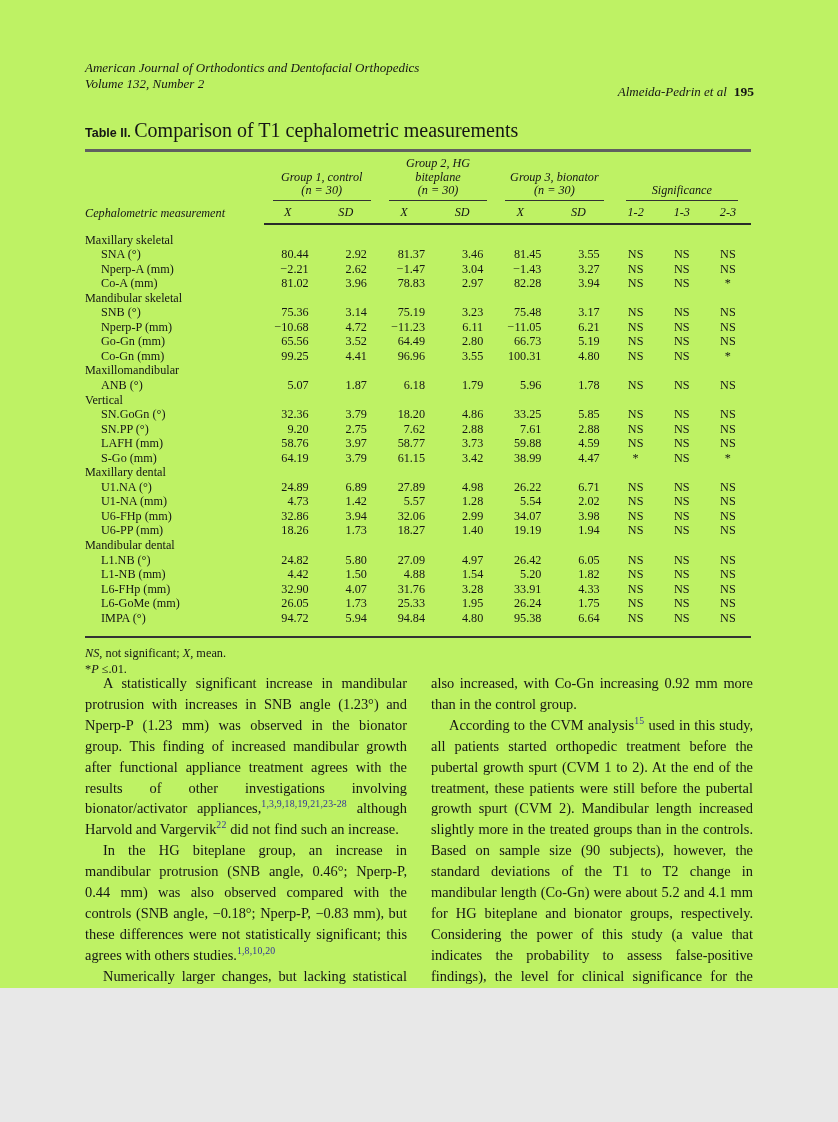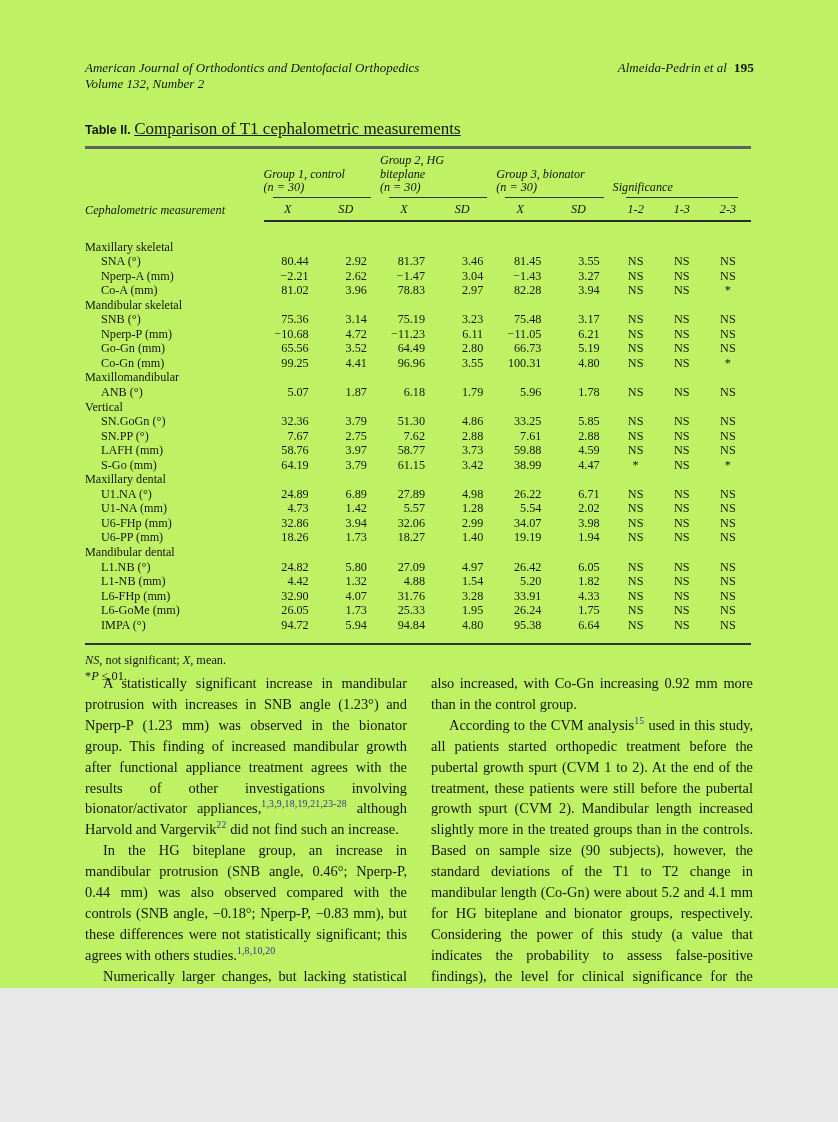--- a/index.html
+++ b/index.html
@@ -9,50 +9,50 @@
     font-family:"Liberation Serif", serif;
     overflow:hidden;
   }
   
   .pg-header {
     position:absolute; left:85px; right:84px; top:60px;
     display:flex; justify-content:space-between; align-items:flex-start;
     font-size:13px; line-height:16px;
   }
   .journal-id { font-style:italic; }
-  .author-head { font-style:italic; white-space:nowrap; }
+  .author-head { font-style:italic; white-space:nowrap;margin-top:24px; }
   .pageno { font-style:normal; font-weight:bold; font-size:13.5px; margin-left:7px; }
 
   
   .table-block { position:absolute; left:85px; top:119px; width:666px; }
   .table-title { font-size:14.5px; margin-bottom:7px; }
   .table-label { font-family:"Liberation Sans", sans-serif; font-weight:bold; font-size:12.5px; }
-  .table-caption { font-size:17px;text-decoration:underline; }
+  .table-caption { font-size:20px; }
 
   
   table.datatable {
     width:666px; border-collapse:collapse; table-layout:fixed;
     border-top:3px solid #606060; border-bottom:2px solid #333;
     font-size:12.2px;
   }
   table.datatable col.c-measure { width:178px; }
   table.datatable col.c-num { width:58px; }
   table.datatable col.c-sig { width:46px; }
   th, td { padding:0; font-weight:normal; }
   thead th { vertical-align:bottom; font-style:italic; font-size:12.2px; }
   th.measure-head { text-align:left; padding-bottom:3px; }
   th.group-head { padding-top:5px; }
-  .glines div { text-align:left; line-height:13.5px; }
+  .glines div { text-align:center; line-height:13.5px; }
   .grule { border-bottom:1.3px solid #333; margin:2px 9px 0 9px; height:0; }
   .grule-sig { border-bottom:1.3px solid #333; margin:2px 13px 0 13px; height:0; }
   tr.subhead th { border-bottom:2px solid #2a2a2a; padding:4px 0 3px 0; }
   tr.subhead th.sub-num { text-align:center; padding-right:10px; }
   tr.subhead th.sub-sig { text-align:center; }
   tbody { line-height:14.55px; }
-  tbody tr:first-child td { padding-top:18px; }
+  tbody tr:first-child td { padding-top:8px; }
   td.section { text-align:left; }
   td.measure { text-align:left; padding-left:16px; }
   td.num { text-align:right; padding-right:13px; font-variant-numeric:tabular-nums; }
   td.sig { text-align:center; }
   tbody tr:last-child td { padding-bottom:11px; }
 
   
   .footnotes { margin-top:7px; font-size:12.3px; line-height:16px; }
   .fn-italic { font-style:italic; }
 
@@ -255,31 +255,31 @@
             <td class="sig">NS</td>
             <td class="sig">NS</td>
           </tr>
           <tr>
             <td colspan="10" class="section">Vertical</td>
           </tr>
           <tr>
             <td class="measure">SN.GoGn (°)</td>
             <td class="num">32.36</td>
             <td class="num">3.79</td>
-            <td class="num">51.30</td>
+            <td class="num">18.20</td>
             <td class="num">4.86</td>
             <td class="num">33.25</td>
             <td class="num">5.85</td>
             <td class="sig">NS</td>
             <td class="sig">NS</td>
             <td class="sig">NS</td>
           </tr>
           <tr>
             <td class="measure">SN.PP (°)</td>
-            <td class="num">7.67</td>
+            <td class="num">9.20</td>
             <td class="num">2.75</td>
             <td class="num">7.62</td>
             <td class="num">2.88</td>
             <td class="num">7.61</td>
             <td class="num">2.88</td>
             <td class="sig">NS</td>
             <td class="sig">NS</td>
             <td class="sig">NS</td>
           </tr>
           <tr>
@@ -368,21 +368,21 @@
             <td class="num">4.97</td>
             <td class="num">26.42</td>
             <td class="num">6.05</td>
             <td class="sig">NS</td>
             <td class="sig">NS</td>
             <td class="sig">NS</td>
           </tr>
           <tr>
             <td class="measure">L1-NB (mm)</td>
             <td class="num">4.42</td>
-            <td class="num">1.32</td>
+            <td class="num">1.50</td>
             <td class="num">4.88</td>
             <td class="num">1.54</td>
             <td class="num">5.20</td>
             <td class="num">1.82</td>
             <td class="sig">NS</td>
             <td class="sig">NS</td>
             <td class="sig">NS</td>
           </tr>
           <tr>
             <td class="measure">L6-FHp (mm)</td>

